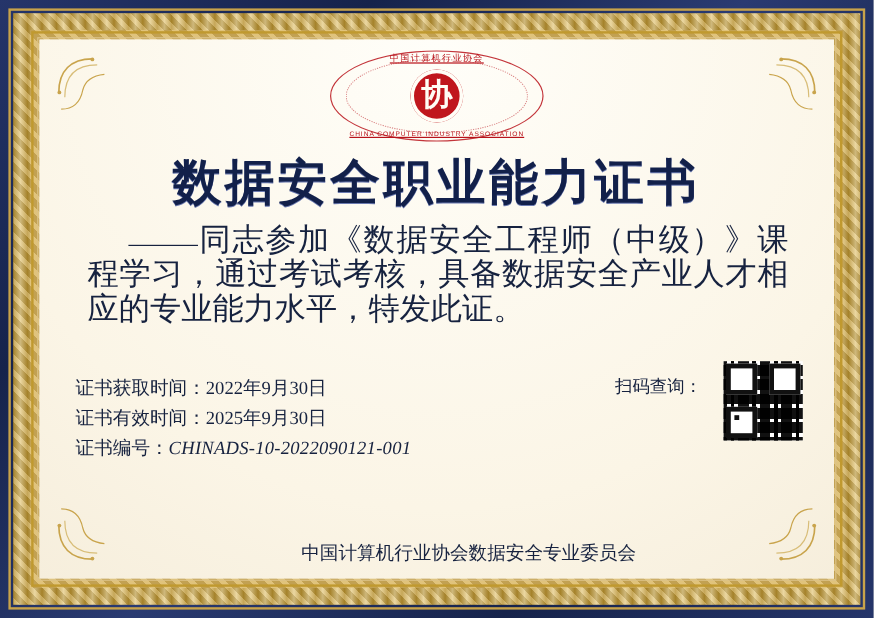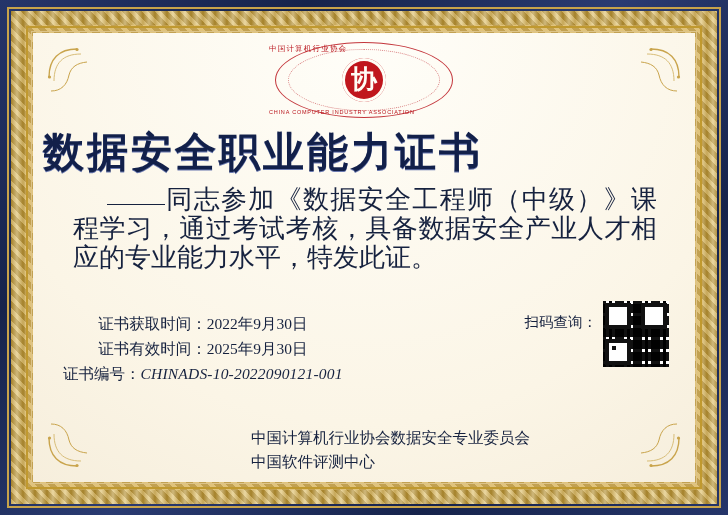--- a/index.html
+++ b/index.html
@@ -142,41 +142,43 @@
     transform: translateY(-52%);
     text-align: center;
     color: #fffdf6;
     font-size: 26px;
     font-weight: bold;
     font-family: "Liberation Serif", serif;
   }
   .logo-text-top, .logo-text-bottom {
     position: absolute;
     left: 0; right: 0;
+    text-align: center;
     color: #b8121a;
     font-size: 7.5px;
     letter-spacing: 1.2px;
     font-family: "Liberation Sans", sans-serif;
+    text-decoration: underline;
   }
   .logo-text-top { top: 5px; }
   .logo-text-bottom { bottom: 6px; font-size: 5.5px; letter-spacing: .8px; }
 
   
   .cert-title {
     position: absolute;
     left: 0; right: 1px;
     top: 92px;
+    text-align: center;
     font-size: 41px;
     font-weight: bold;
     letter-spacing: 3px;
     color: #12204a;
     text-shadow: 0 1px 0 #6b7ab0;
     font-family: "Liberation Serif", serif;
     white-space: nowrap;
-    margin-left: 10px;
   }
 
   
   .cert-body {
     position: absolute;
     left: 40px;
     right: 38px;
     top: 152px;
     font-size: 26px;
     line-height: 29px;
@@ -197,39 +199,38 @@
 
   
   .info-block {
     position: absolute;
     left: 30px;
     top: 278px;
     font-size: 15.5px;
     line-height: 25px;
     color: #16223f;
     font-family: "Liberation Serif", serif;
-    text-align: center;
   }
   .info-row { white-space: nowrap; }
   .info-row .label { }
   .info-row .value { }
   .info-row .value.mono {
     font-family: "Liberation Serif", serif;
     letter-spacing: 0.2px;
     font-style: italic;
   }
 
   
   .qr-area {
     position: absolute;
     right: 26px;
     top: 268px;
     display: flex;
     align-items: flex-start;
-    gap: 6px;
+    gap: 18px;
   }
   .qr-label {
     font-size: 14.5px;
     color: #16223f;
     padding-top: 12px;
     white-space: nowrap;
     font-family: "Liberation Serif", serif;
   }
   .qr-code {
     width: 66px;
@@ -355,17 +356,16 @@
 
     <div class="qr-area">
       <div class="qr-label">扫码查询：</div>
       <div class="qr-code">
         <span class="qr-eye-bl"></span>
       </div>
     </div>
 
     <div class="issuer">
       <div>中国计算机行业协会数据安全专业委员会</div>
-      <div>中国软件评测中心</div>
     </div>
 
   </div>
 </div>
 
 </body></html>

